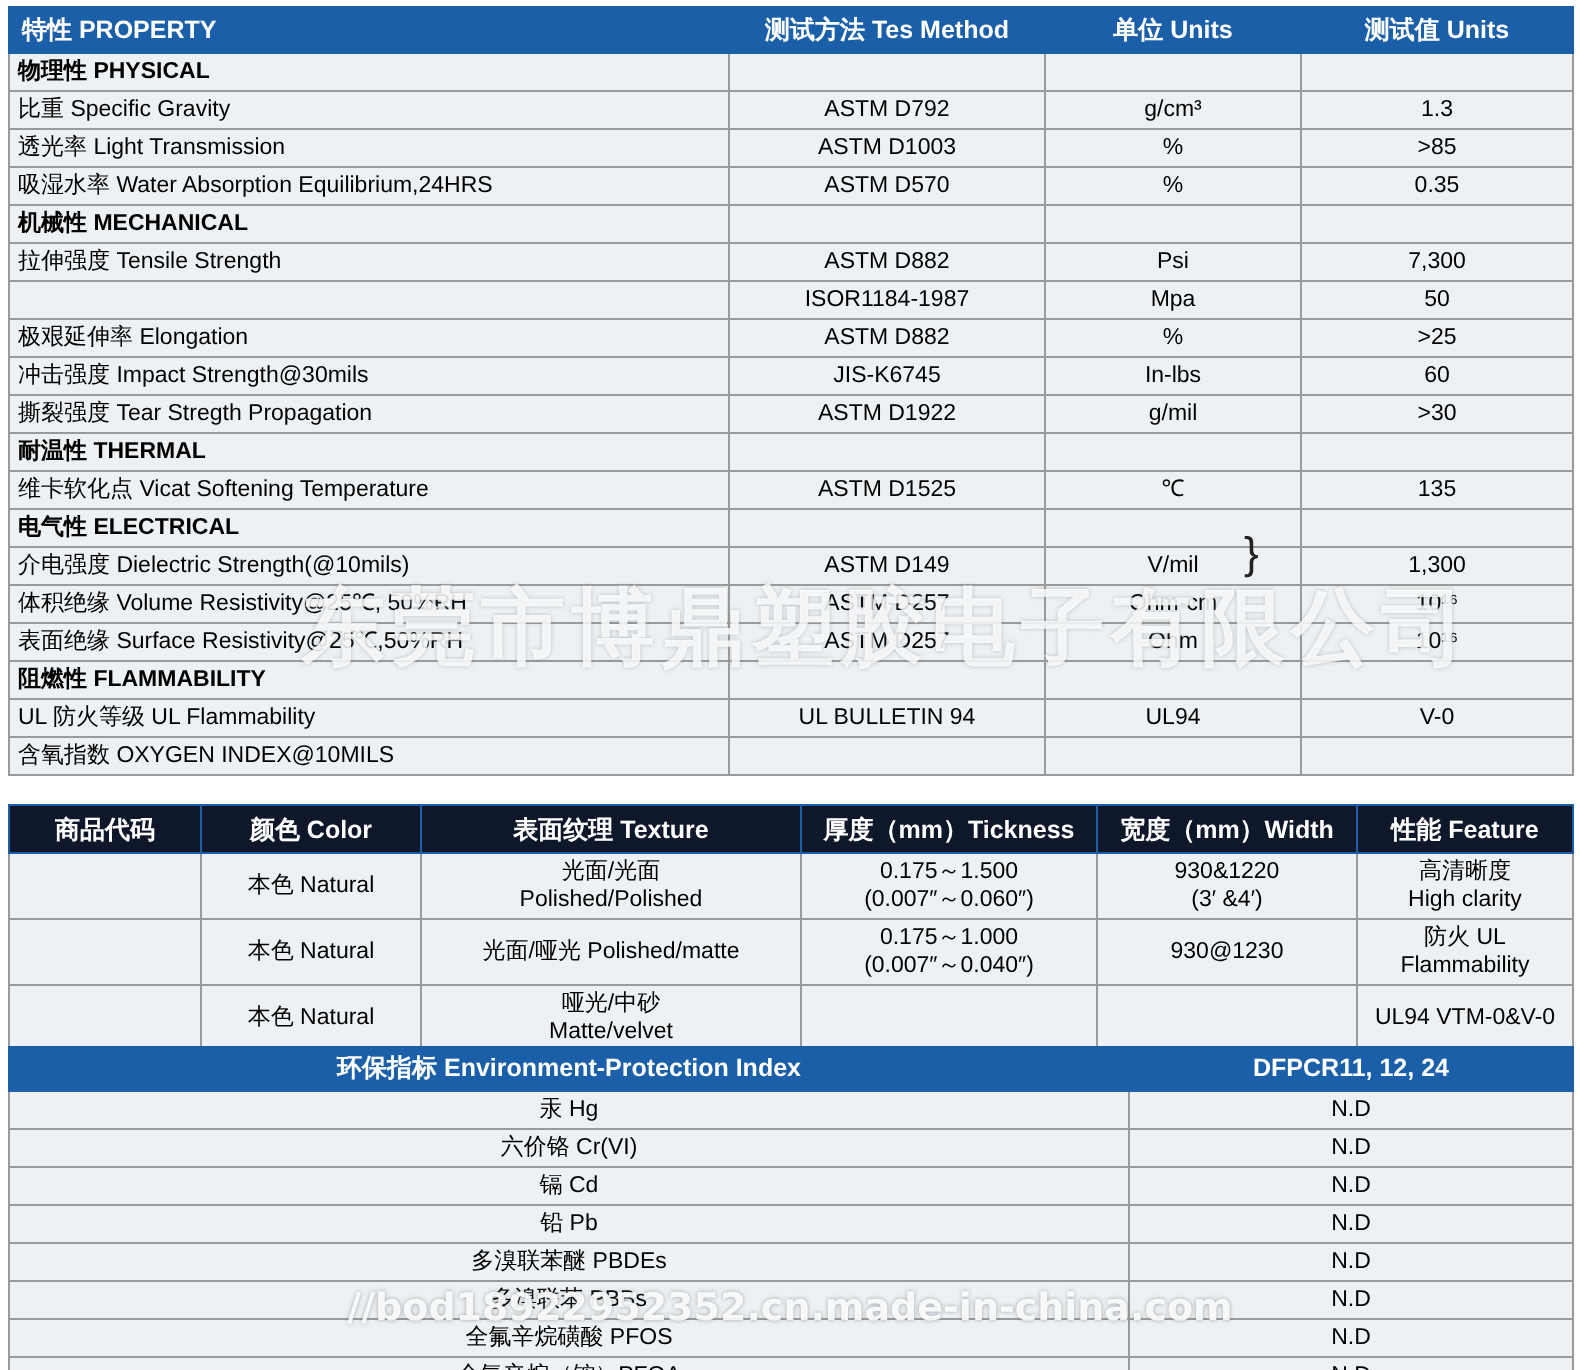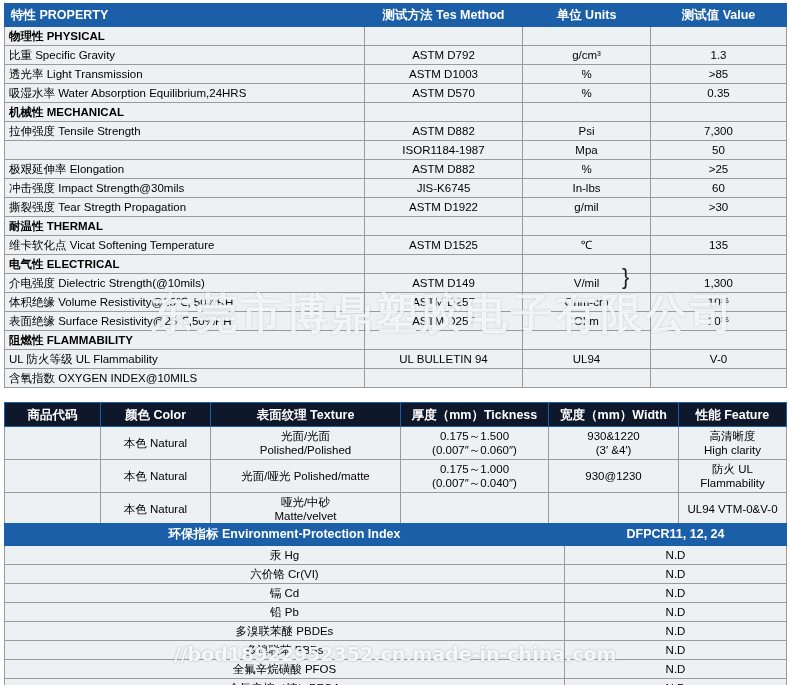--- a/index.html
+++ b/index.html
@@ -183,21 +183,21 @@
       <col class="c1">
         <col class="c2">
         <col class="c3">
         <col class="c4">
     </colgroup>
     <thead>
       <tr>
         <td class="hdr-left">特性  PROPERTY</td>
         <td>测试方法  Tes Method</td>
         <td>单位 Units</td>
-        <td>测试值 Value</td>
+        <td>测试值 Units</td>
       </tr>
     </thead>
     <tbody>
       <tr>
         <td class="prop cat">物理性 PHYSICAL</td>
         <td class="ctr sect-blank"></td>
         <td class="ctr sect-blank"></td>
         <td class="ctr sect-blank"></td>
       </tr>
       <tr>

